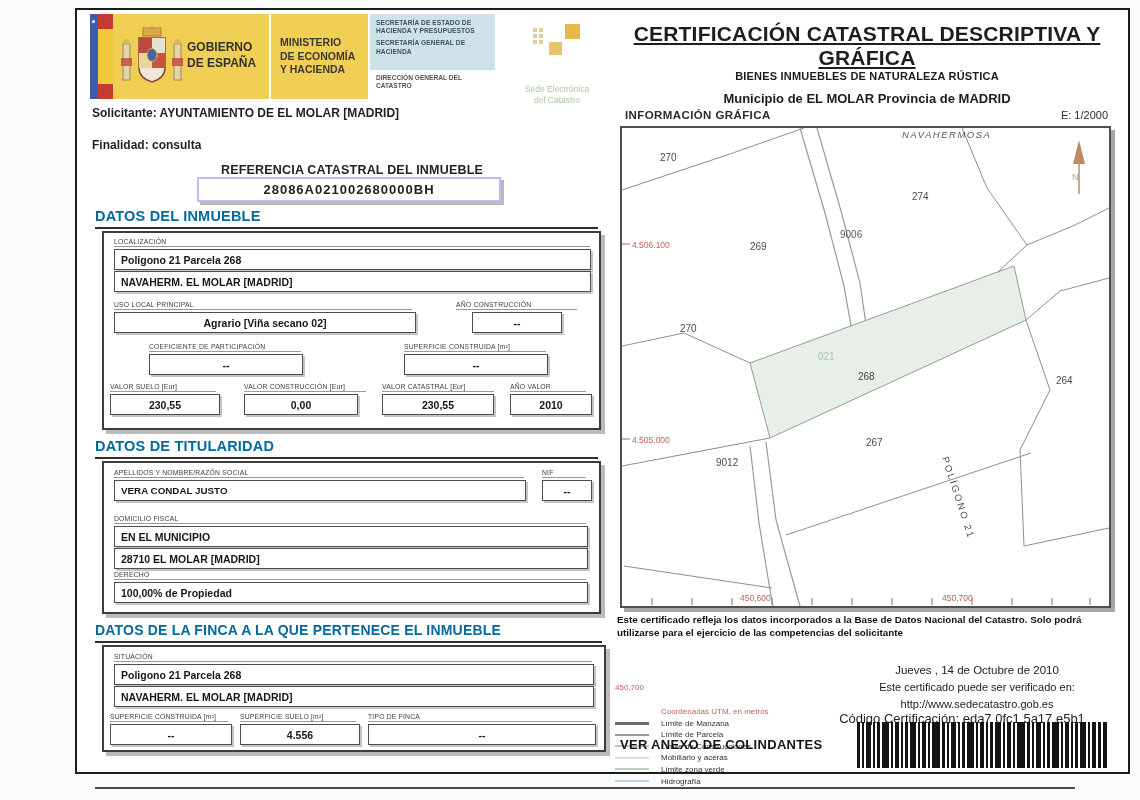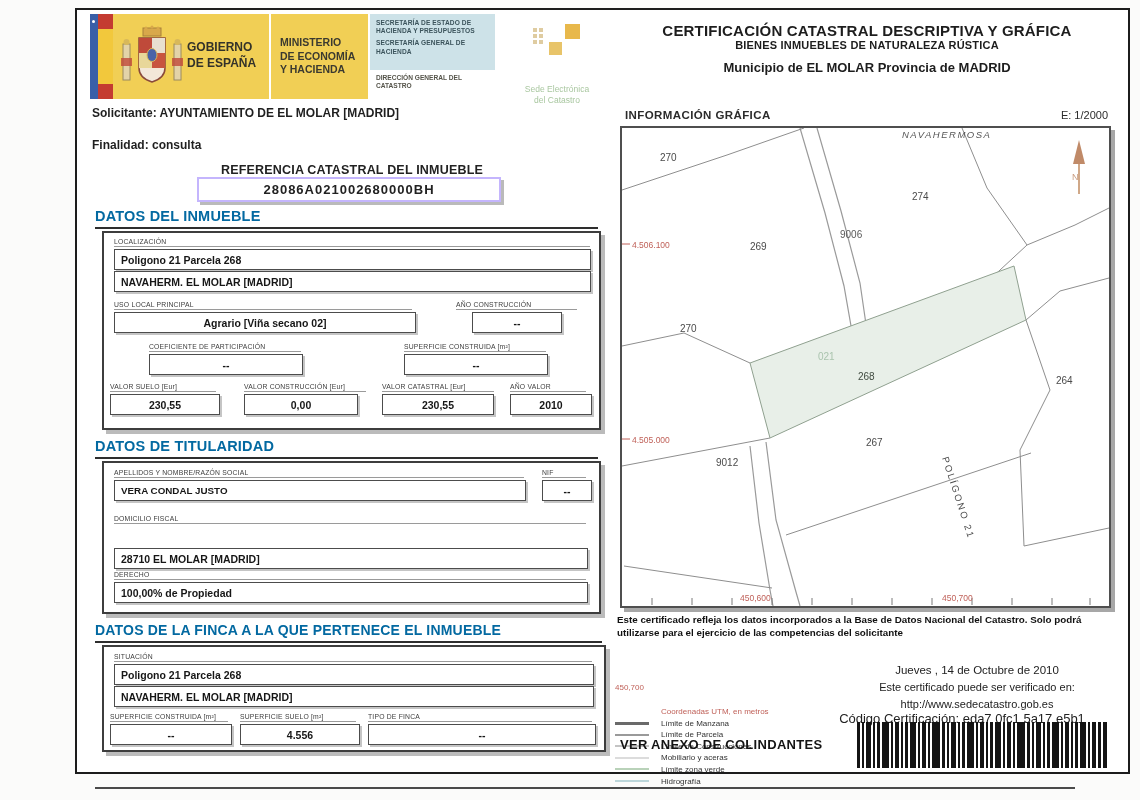--- a/index.html
+++ b/index.html
@@ -36,21 +36,21 @@
   .h3x{left:18px;top:612px;width:507px;}
   .secbox{border:2px solid #3d3d3d;box-shadow:4px 4px 0 rgba(120,120,120,.5);background:#fff;}
   .box1{left:25px;top:221px;width:495px;height:195px;}
   .box2{left:25px;top:451px;width:495px;height:149px;}
   .box3{left:25px;top:635px;width:500px;height:103px;}
   .flabel{position:absolute;font-size:6.8px;color:#3c3c3c;border-bottom:1px solid #9a9a9a;letter-spacing:.2px;padding-bottom:1px;}
   .vbox{position:absolute;border:1px solid #4c4c4c;box-shadow:2px 2px 0 rgba(150,150,150,.55);background:#fff;font-weight:bold;font-size:10.5px;color:#161616;padding:0 6px;display:flex;align-items:center;height:19px;}
   .vbox.center{justify-content:center;}
   
   .titleblock{left:540px;top:12px;width:500px;text-align:center;color:#1d1d1d;}
-  .t1{font-weight:bold;font-size:15px;letter-spacing:.2px;}
+  .t1{font-weight:bold;font-size:21px;letter-spacing:.2px;text-decoration:underline;}
   .t2{font-weight:bold;font-size:11px;letter-spacing:.2px;}
   .t3{font-weight:bold;font-size:13px;margin-top:9px;}
   .[x]{}
   .inforow{left:548px;top:99px;width:483px;display:flex;justify-content:space-between;align-items:baseline;}
   .inflabel{font-weight:bold;font-size:11.5px;letter-spacing:.4px;color:#2b2b2b;}
   .escala{font-size:11px;color:#2b2b2b;}
   .map{left:543px;top:116px;width:487px;height:478px;border:2px solid #4f4f4f;box-shadow:4px 4px 0 rgba(95,95,95,.55);background:#fff;overflow:hidden;}
   .note{left:540px;top:604px;width:497px;font-weight:bold;font-size:9.8px;line-height:1.32;color:#111;}
   .legend{left:538px;top:649px;width:230px;}
   .lrow{display:flex;align-items:center;margin-bottom:2.6px;}
@@ -175,20 +175,21 @@
   </div>
 
   <div class="abs secheading h2x">DATOS DE TITULARIDAD</div>
   <div class="abs secbox box2">
     <div class="flabel" style="left:10px;top:6px;width:410px;">APELLIDOS Y NOMBRE/RAZÓN SOCIAL</div>
     <div class="vbox" style="left:10px;top:17px;width:398px;font-size:9.8px;">VERA CONDAL JUSTO</div>
     <div class="flabel" style="left:438px;top:6px;width:44px;">NIF</div>
     <div class="vbox center" style="left:438px;top:17px;width:36px;">--</div>
 
     <div class="flabel" style="left:10px;top:52px;width:472px;">DOMICILIO FISCAL</div>
+    <div class="vbox" style="left:10px;top:63px;width:460px;">EN EL MUNICIPIO</div>
     <div class="vbox" style="left:10px;top:85px;width:460px;">28710 EL MOLAR [MADRID]</div>
 
     <div class="flabel" style="left:10px;top:108px;width:472px;">DERECHO</div>
     <div class="vbox" style="left:10px;top:119px;width:460px;">100,00% de Propiedad</div>
   </div>
 
   <div class="abs secheading h3x" style="font-size:14px;">DATOS DE LA FINCA A LA QUE PERTENECE EL INMUEBLE</div>
   <div class="abs secbox box3">
     <div class="flabel" style="left:10px;top:6px;width:478px;">SITUACIÓN</div>
     <div class="vbox" style="left:10px;top:17px;width:466px;">Poligono 21 Parcela 268</div>

